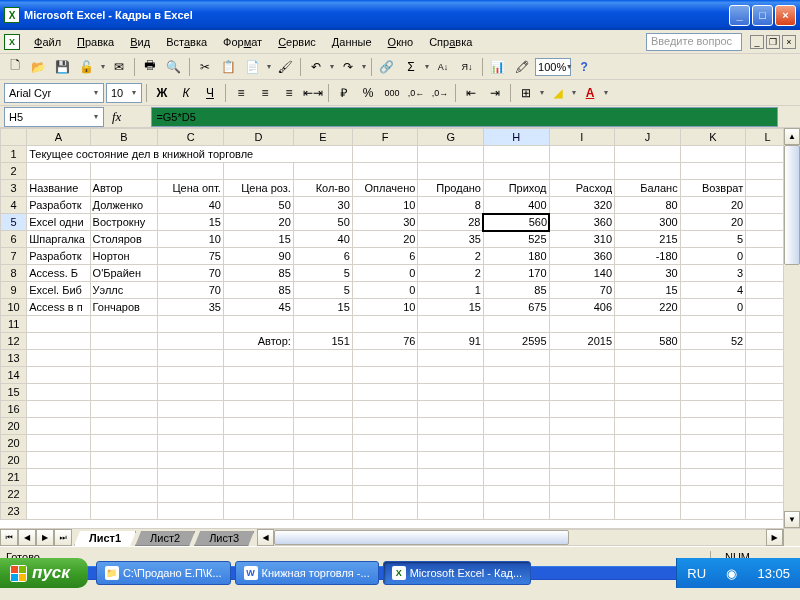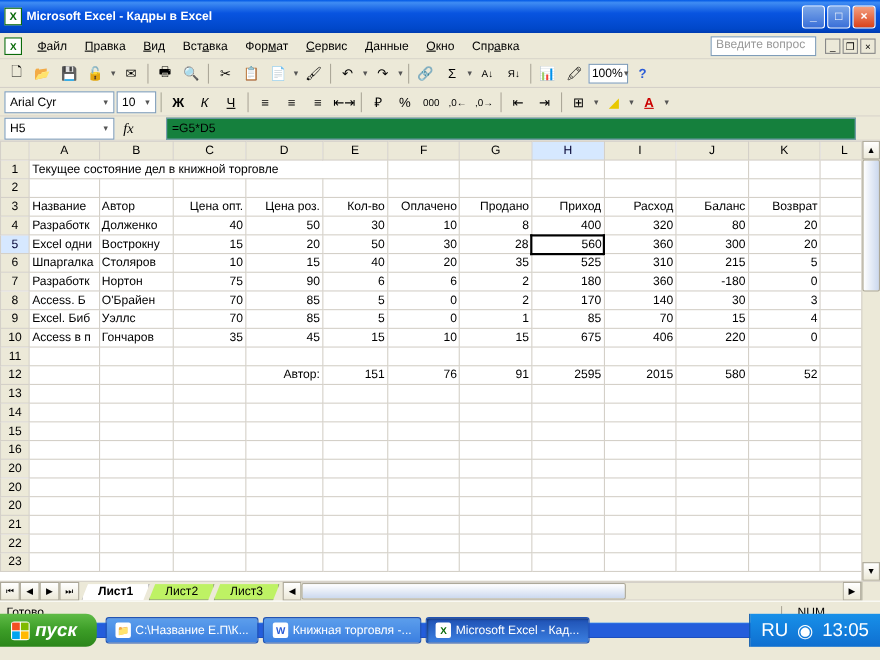--- a/index.html
+++ b/index.html
@@ -53,42 +53,42 @@
 col.ck { width:60px; } col.cl { width:40px; }
 
 
 .vscroll { position:absolute; right:0; top:0; width:17px; height:400px; background:#ece9d8; border-left:1px solid #d4d0c8; }
 .vscroll .sbtn { height:17px; background:linear-gradient(#fff,#ece9d8); border:1px solid #aca899; display:flex;align-items:center;justify-content:center;font-size:8px; }
 .vscroll .thumb { height:120px; background:linear-gradient(to right,#fff,#cbd8ee); border:1px solid #aca899; border-radius:2px; }
 .hscrollrow { position:absolute; left:0; bottom:0; right:0; height:18px; display:flex; background:#ece9d8; border-top:1px solid #d4d0c8; }
 .tabnav { display:flex; }
 .tabnav .nbtn { width:18px;height:17px;border:1px solid #aca899;background:linear-gradient(#fff,#ece9d8);display:flex;align-items:center;justify-content:center;font-size:8px;cursor:pointer; }
 .tabs { display:flex; align-items:flex-end; margin-left:2px; }
-.tab { padding:1px 10px; border:1px solid #888; border-top:none; background:#bef264; font-size:11px; margin-right:-1px; cursor:pointer; clip-path: polygon(6px 0, 100% 0, calc(100% - 6px) 100%, 0 100%); padding-left:14px; padding-right:14px; }
+.tab { padding:1px 10px; border:1px solid #888; border-top:none; background:#a3a3a3; font-size:11px; margin-right:-1px; cursor:pointer; clip-path: polygon(6px 0, 100% 0, calc(100% - 6px) 100%, 0 100%); padding-left:14px; padding-right:14px; }
 .tab.active { background:#fff; font-weight:bold; border-bottom-color:#fff; }
 .hscroll { flex:1; display:flex; margin-left:4px; }
 .hscroll .sbtn { width:17px; background:linear-gradient(#fff,#ece9d8); border:1px solid #aca899; display:flex;align-items:center;justify-content:center;font-size:8px; }
 .hscroll .track { flex:1; background:#ece9d8; border:1px solid #d4d0c8; border-left:none;border-right:none; position:relative; }
 .hscroll .thumb { position:absolute; left:0; width:60%; height:100%; background:linear-gradient(#fff,#cbd8ee); border:1px solid #aca899; border-radius:2px; }
 .cornerbox { width:17px; background:#ece9d8; border-left:1px solid #aca899; }
 
 
 .statusbar { height:20px; background:#ece9d8; border-top:1px solid #fff; display:flex;align-items:center; padding:0 6px; font-size:11px; }
 .statusbar .sp { flex:1; }
 .statusbar .cell { border-left:1px solid #aca899; padding:0 14px;text-decoration:underline; }
 
 
 .taskbar { height:14px; background:linear-gradient(to bottom,#3e94f2 0%,#245ddb 8%,#245ddb 92%,#1843aa 100%); display:flex;align-items:center; }
 .startbtn { height:30px; background:linear-gradient(to bottom,#5fbb46 0%,#3c9d27 50%,#2b851a 100%); color:#fff; font-weight:bold; font-style:italic; font-size:17px; padding:0 18px 0 10px; display:flex;align-items:center; border-radius:0 10px 10px 0; cursor:pointer; }
 .startbtn .logo { width:17px;height:17px;background:#fff;border-radius:3px;margin-right:5px;display:grid;grid-template:1fr 1fr/1fr 1fr;gap:1px;padding:1px; }
 .startbtn .logo span:nth-child(1){background:#f25022}.startbtn .logo span:nth-child(2){background:#7fba00}.startbtn .logo span:nth-child(3){background:#00a4ef}.startbtn .logo span:nth-child(4){background:#ffb900}
 .taskbtn { height:24px; margin:0 2px; padding:0 8px; background:linear-gradient(to bottom,#5c9eec,#3b7fe0); border:1px solid #2254b3; border-radius:3px; color:#fff; display:flex;align-items:center; gap:4px; max-width:170px; overflow:hidden; white-space:nowrap; font-size:11px; cursor:pointer; }
 .taskbtn.active { background:linear-gradient(to bottom,#1e50b3,#3b7fe0); box-shadow:inset 1px 1px 2px rgba(0,0,0,.4); }
 .taskbtn .ti { width:14px;height:14px;background:#fff;border-radius:2px;display:flex;align-items:center;justify-content:center;font-size:9px;font-weight:bold; }
-.tray { margin-left:auto; height:30px; background:linear-gradient(to bottom,#1790e9,#0f6fd0); display:flex;align-items:center; padding:0 10px; gap:8px; color:#fff; font-size:17px; border-left:1px solid #0c5aad; }
+.tray { margin-left:auto; height:30px; background:linear-gradient(to bottom,#1790e9,#0f6fd0); display:flex;align-items:center; padding:0 10px; gap:20px; color:#fff; font-size:13px; border-left:1px solid #0c5aad; }
 </style>
 </head>
 <body>
 
 <div class="titlebar">
   <span class="app-icon">X</span>
   <span class="title">Microsoft Excel - Кадры в Excel</span>
   <span class="winbtn">_</span>
   <span class="winbtn">□</span>
   <span class="winbtn close">×</span>
@@ -600,21 +600,21 @@
         <span></span>
         <span></span>
         <span></span>
         <span></span>
       </span>
     <span>пуск</span>
   </div>
   <div id="taskbtns" style="display:flex;margin-left:6px">
       <div class="taskbtn">
         <span class="ti" style="color:#f0c010">📁</span>
-        <span>С:\Название Е.П\К...</span>
+        <span>С:\Продано Е.П\К...</span>
       </div>
       <div class="taskbtn">
         <span class="ti" style="color:#2a5bd7">W</span>
         <span>Книжная торговля -...</span>
       </div>
       <div class="taskbtn active">
         <span class="ti" style="color:#0a6b0a">X</span>
         <span>Microsoft Excel - Кад...</span>
       </div>
     </div>

